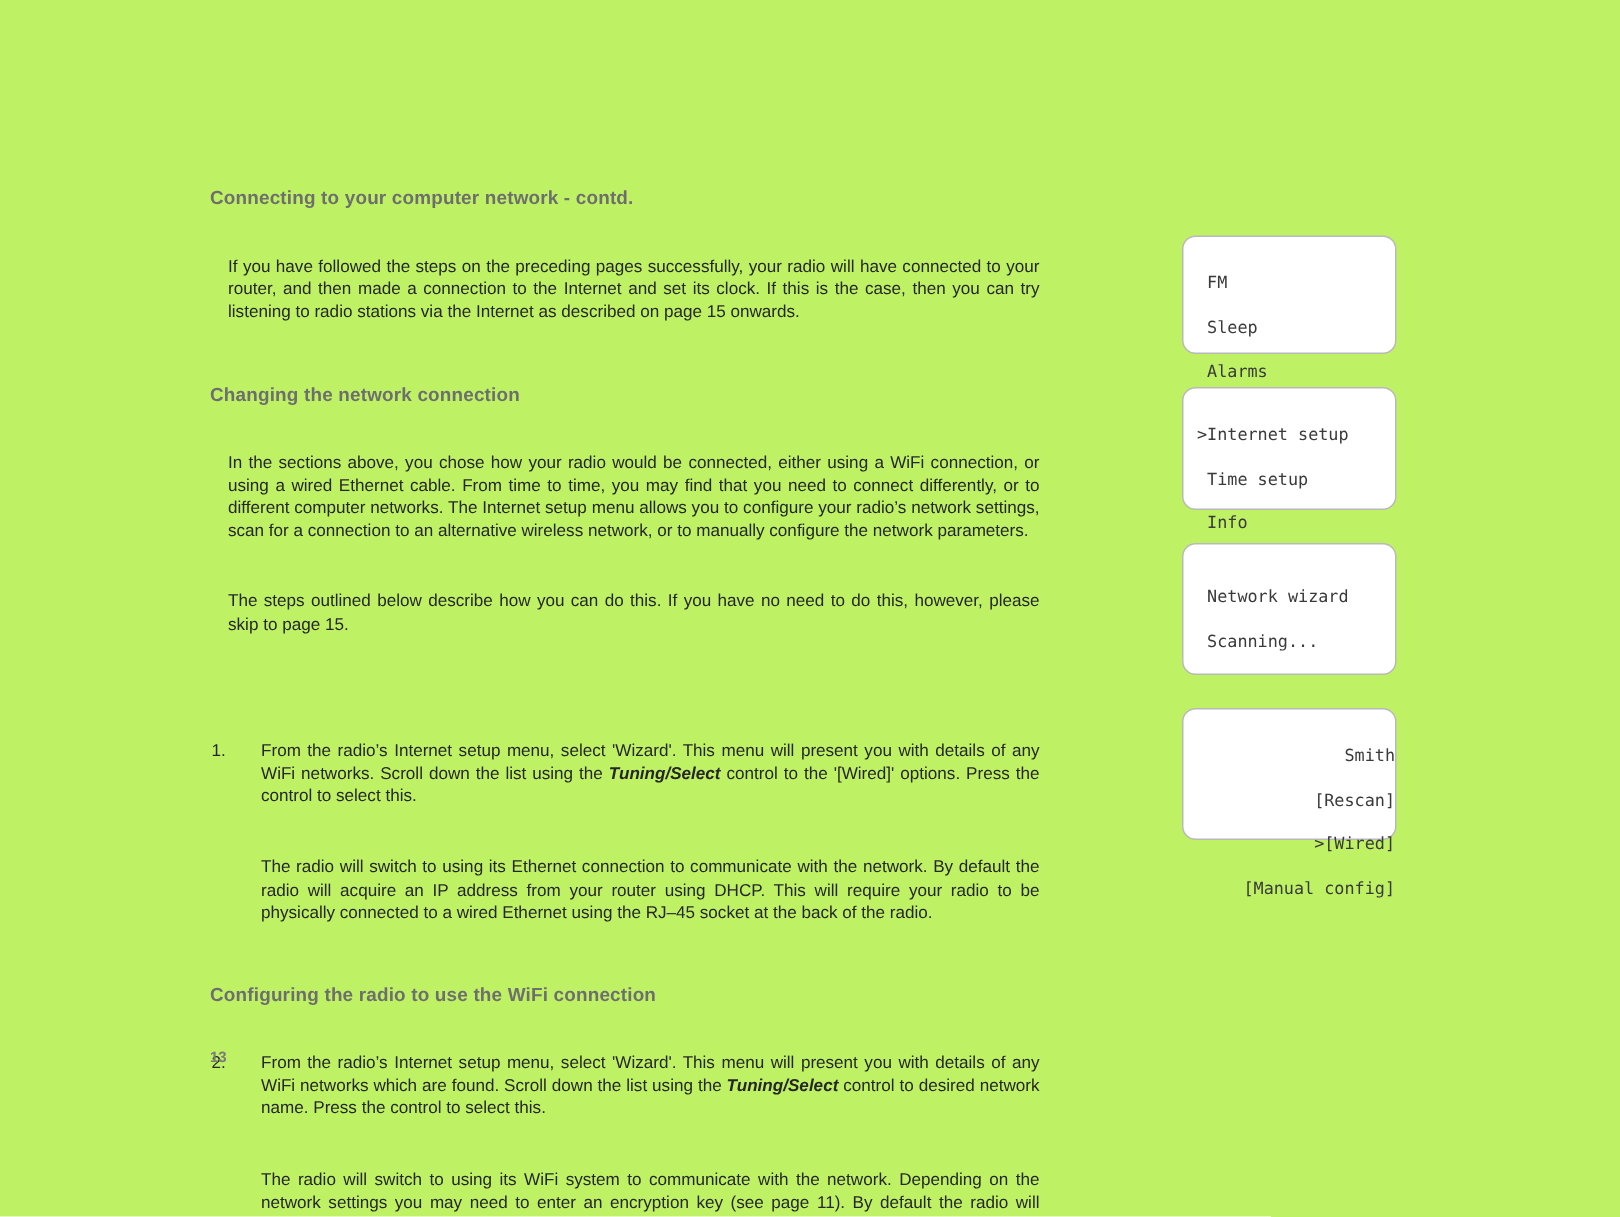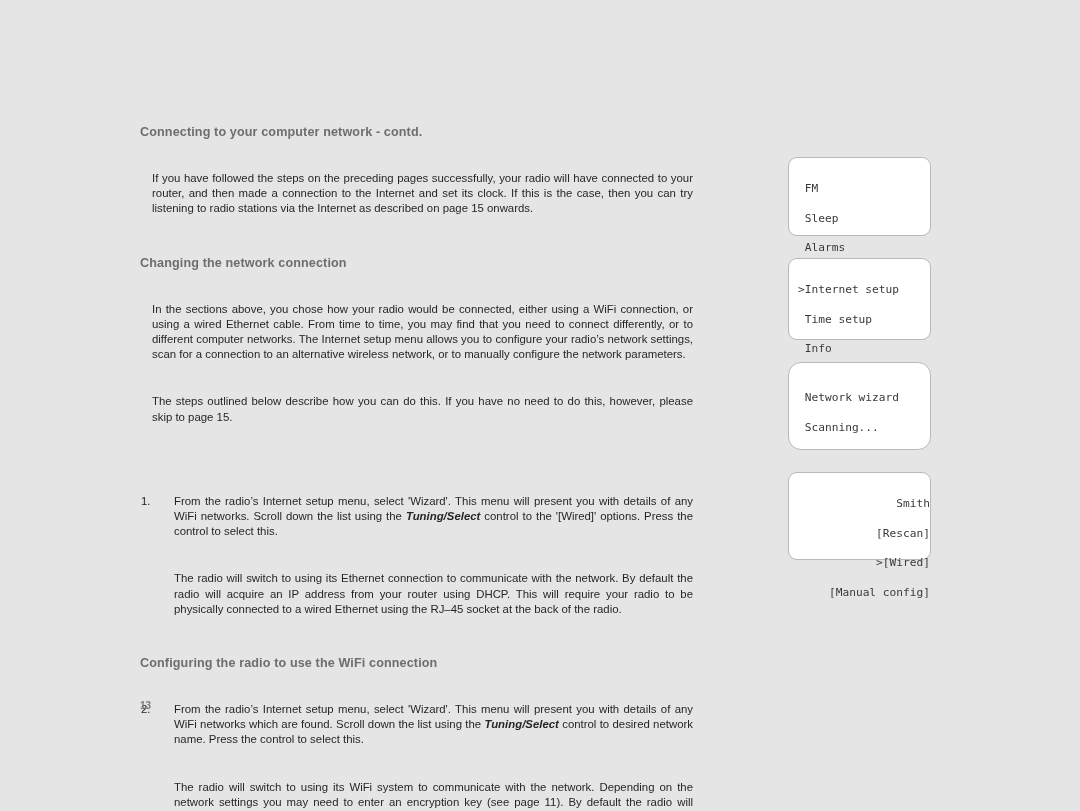--- a/index.html
+++ b/index.html
@@ -13,21 +13,21 @@
     height: 811px;
     position: relative;
     font-family: "Liberation Sans", sans-serif;
     -webkit-font-smoothing: antialiased;
   }
 
   
   .page {
     position: absolute;
     inset: 0;
-    background: #e5e5e5;
+    background: #bef264;
   }
 
   
   .content {
     position: absolute;
     left: 140px;
     top: 124px;
     width: 565px;
   }
 
@@ -103,21 +103,20 @@
     font-size: 11.2px;
     line-height: 15.6px;
     color: #3a3a3a;
     padding: 9px 0 9px 0;
     margin-bottom: 22px;
   }
   .lcd.centered {
     display: flex;
     flex-direction: column;
     justify-content: center;
-    border-radius: 13px;
   }
   .lcd-line {
     white-space: pre;
     padding-left: 9px;
     letter-spacing: 0px;
     margin-top: 14px;
   }
   .lcd-h85  { height: 79px; }
   .lcd-h86  { height: 82px; }
   .lcd-h88  { height: 88px; }

